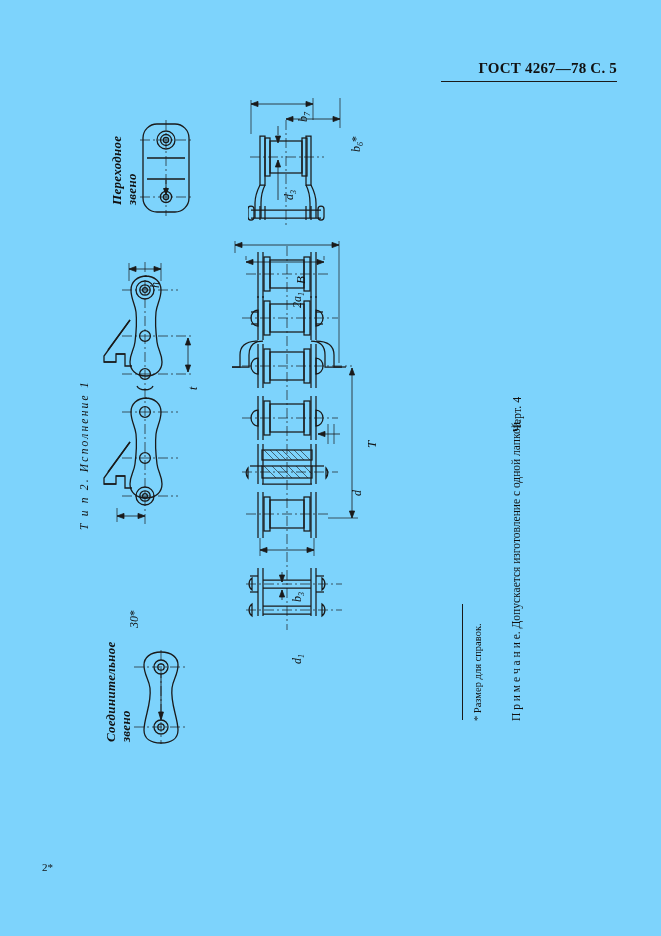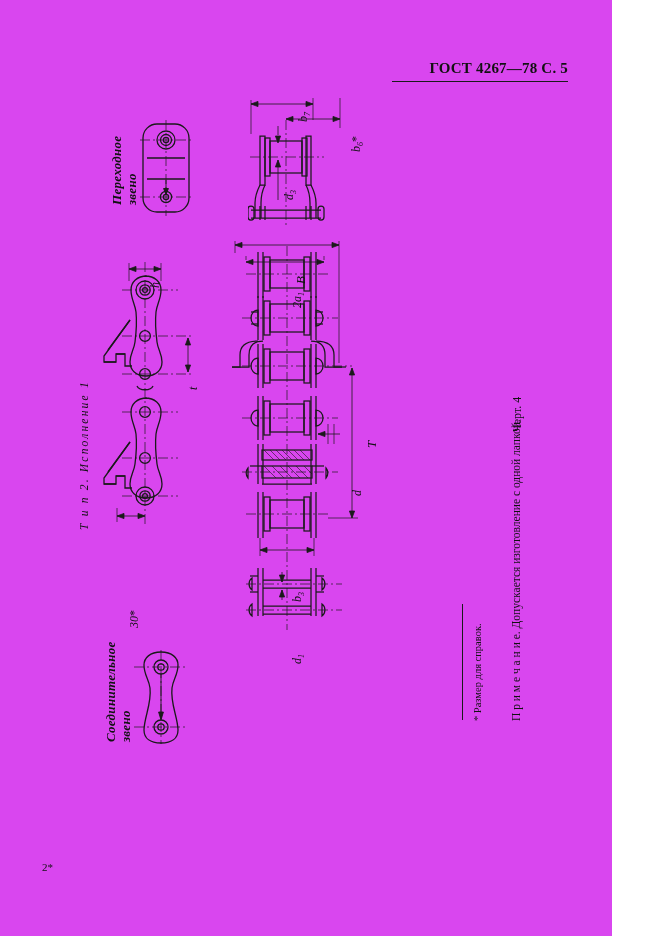--- a/index.html
+++ b/index.html
@@ -6,23 +6,23 @@
     margin: 0;
     padding: 0;
     background: #ffffff;
   }
   body {
     font-family: "Liberation Serif", serif;
     color: #111;
   }
   #page {
     position: relative;
-    width: 612px;
+    width: 661px;
     height: 936px;
-    background: #d946ef;
+    background: #7dd3fc;
     overflow: hidden;
   }
 
   
   .page-header {
     position: absolute;
     top: 60px;
     right: 44px;
     font-family: "Liberation Serif", serif;
     font-size: 15px;

